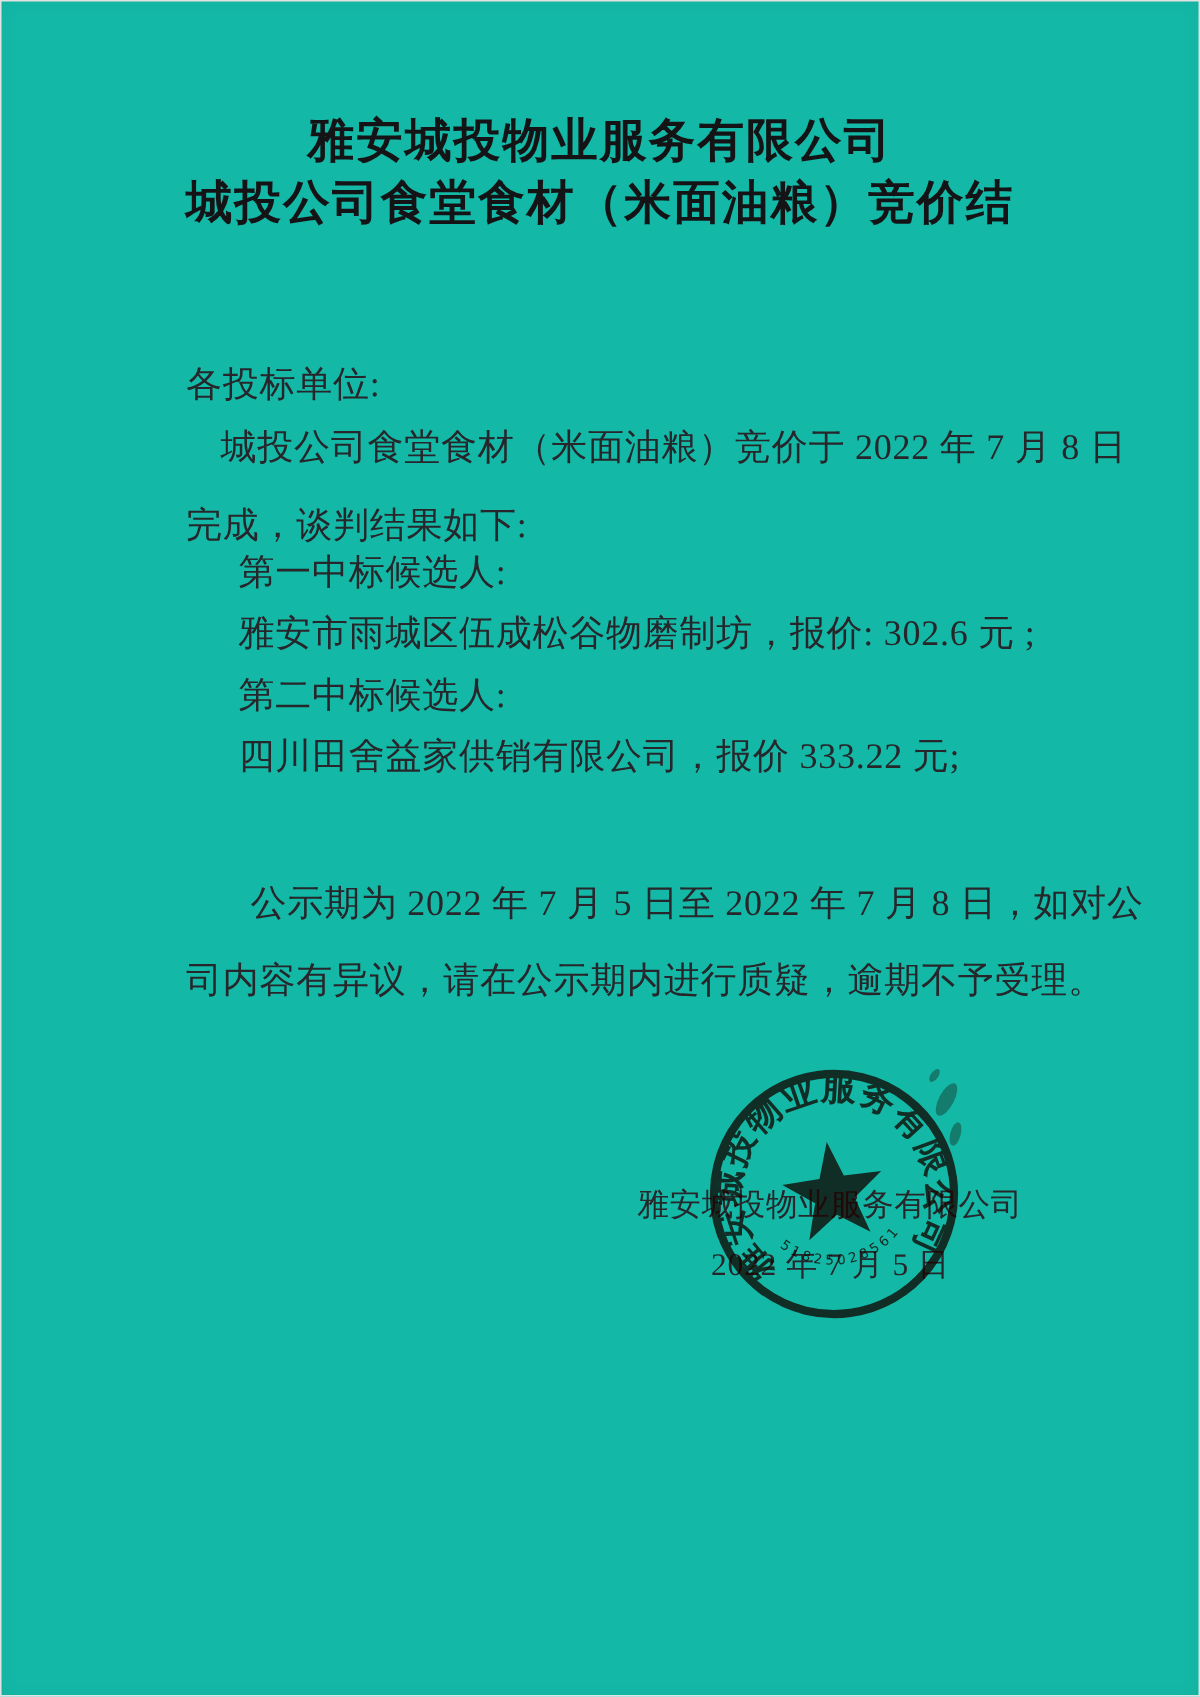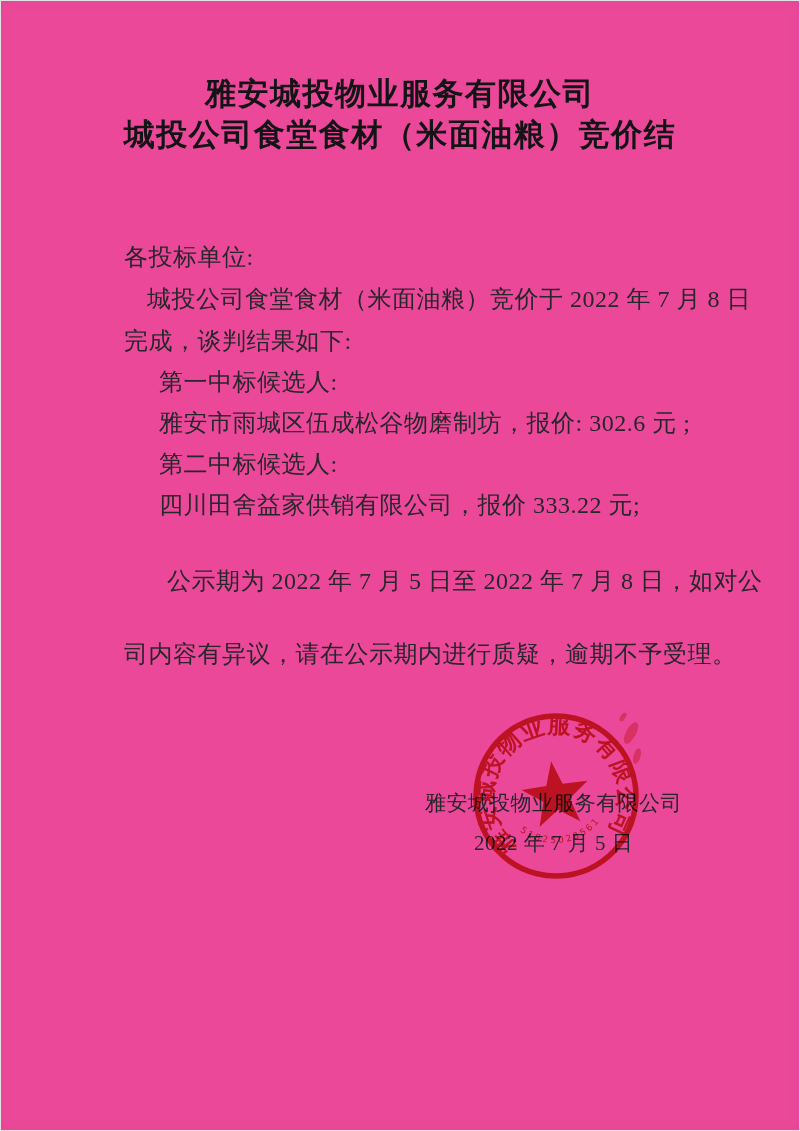--- a/index.html
+++ b/index.html
@@ -1,20 +1,20 @@
 <!DOCTYPE html>
 <html><head>
 <meta charset="utf-8">
 <style>
   html,body { margin:0; padding:0; background:#f2f2f2; }
   .page {
     position:relative;
     width:800px; height:1131px;
     margin:0 auto;
-    background:#ec4899;
+    background:#14b8a6;
     border:1px solid #e2e2e2;
     box-sizing:border-box;
     overflow:hidden;
     font-family:"Liberation Serif","DejaVu Serif",serif;
     color:#26262b;
     box-shadow:inset 0 0 14px rgba(0,0,0,0.04);
   }
   .title {
     position:absolute; top:72px; left:0; width:100%;
     text-align:center;
@@ -25,26 +25,26 @@
   }
   .bline {
     position:absolute;
     font-size:24px; line-height:26px;
     letter-spacing:0.5px;
     white-space:pre;
     color:#26262b;
   }
   .bl0 { top:243px; left:123px; }
   .bl1 { top:285px; left:146px; }
-  .bl2 { top:327px; left:123px; }
+  .bl2 { top:337px; left:123px; }
   .bl3 { top:368px; left:158px;text-align:right; }
   .bl4 { top:409px; left:158px; }
   .bl5 { top:450px; left:158px; }
   .bl6 { top:491px; left:158px; }
-  .bl7 { top:567px; left:166px; }
+  .bl7 { top:589px; left:166px; }
   .bl8 { top:640px; left:123px; }
   .bl9 { top:681px; left:166px; }
   .sig-company { top:789px; left:424px; letter-spacing:0.4px; font-size:21px; }
   .sig-date    { top:829px; left:473px; font-size:21px; }
   .seal {
     position:absolute; top:700px; left:460px;
     width:190px; height:190px;
     mix-blend-mode:multiply;
     opacity:0.9;
   }

